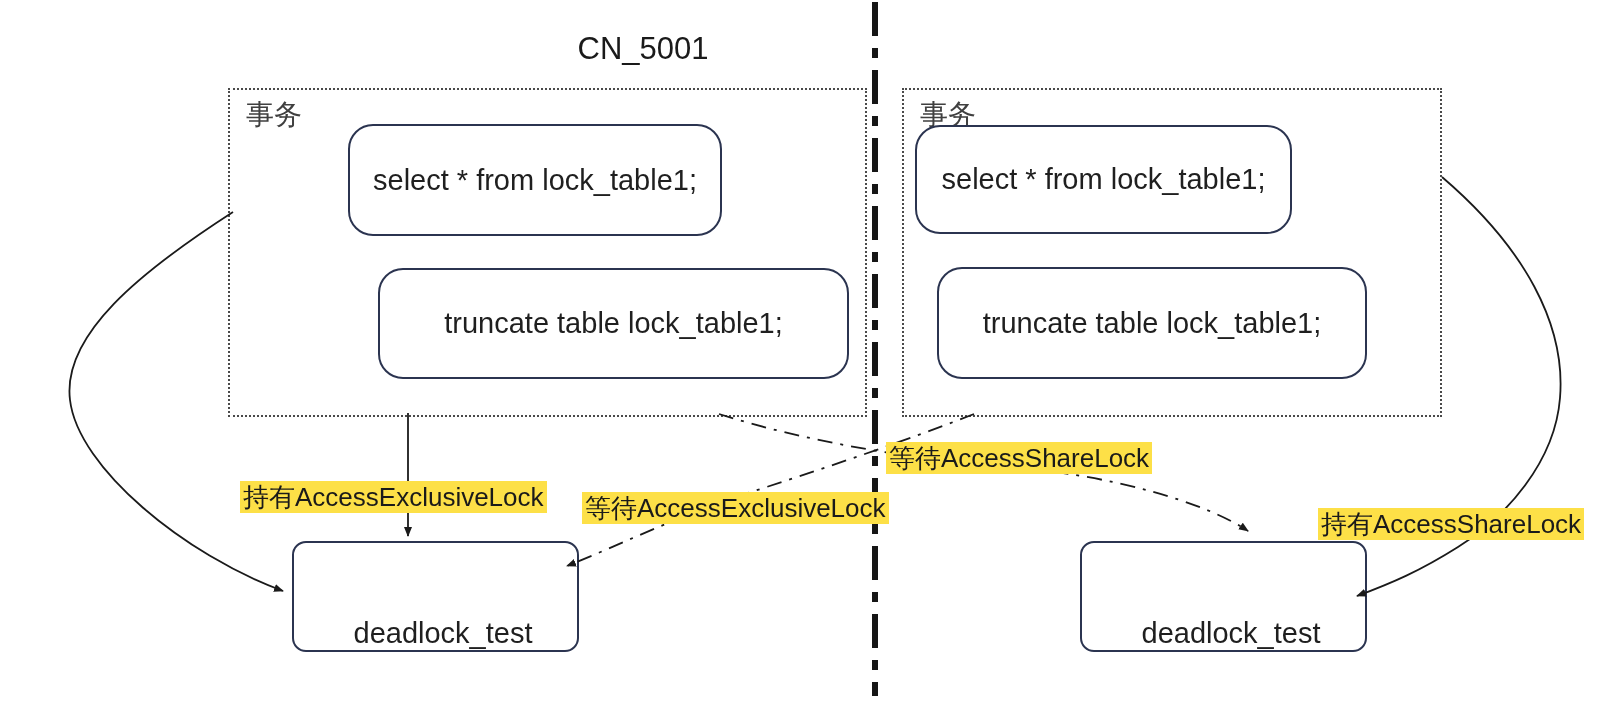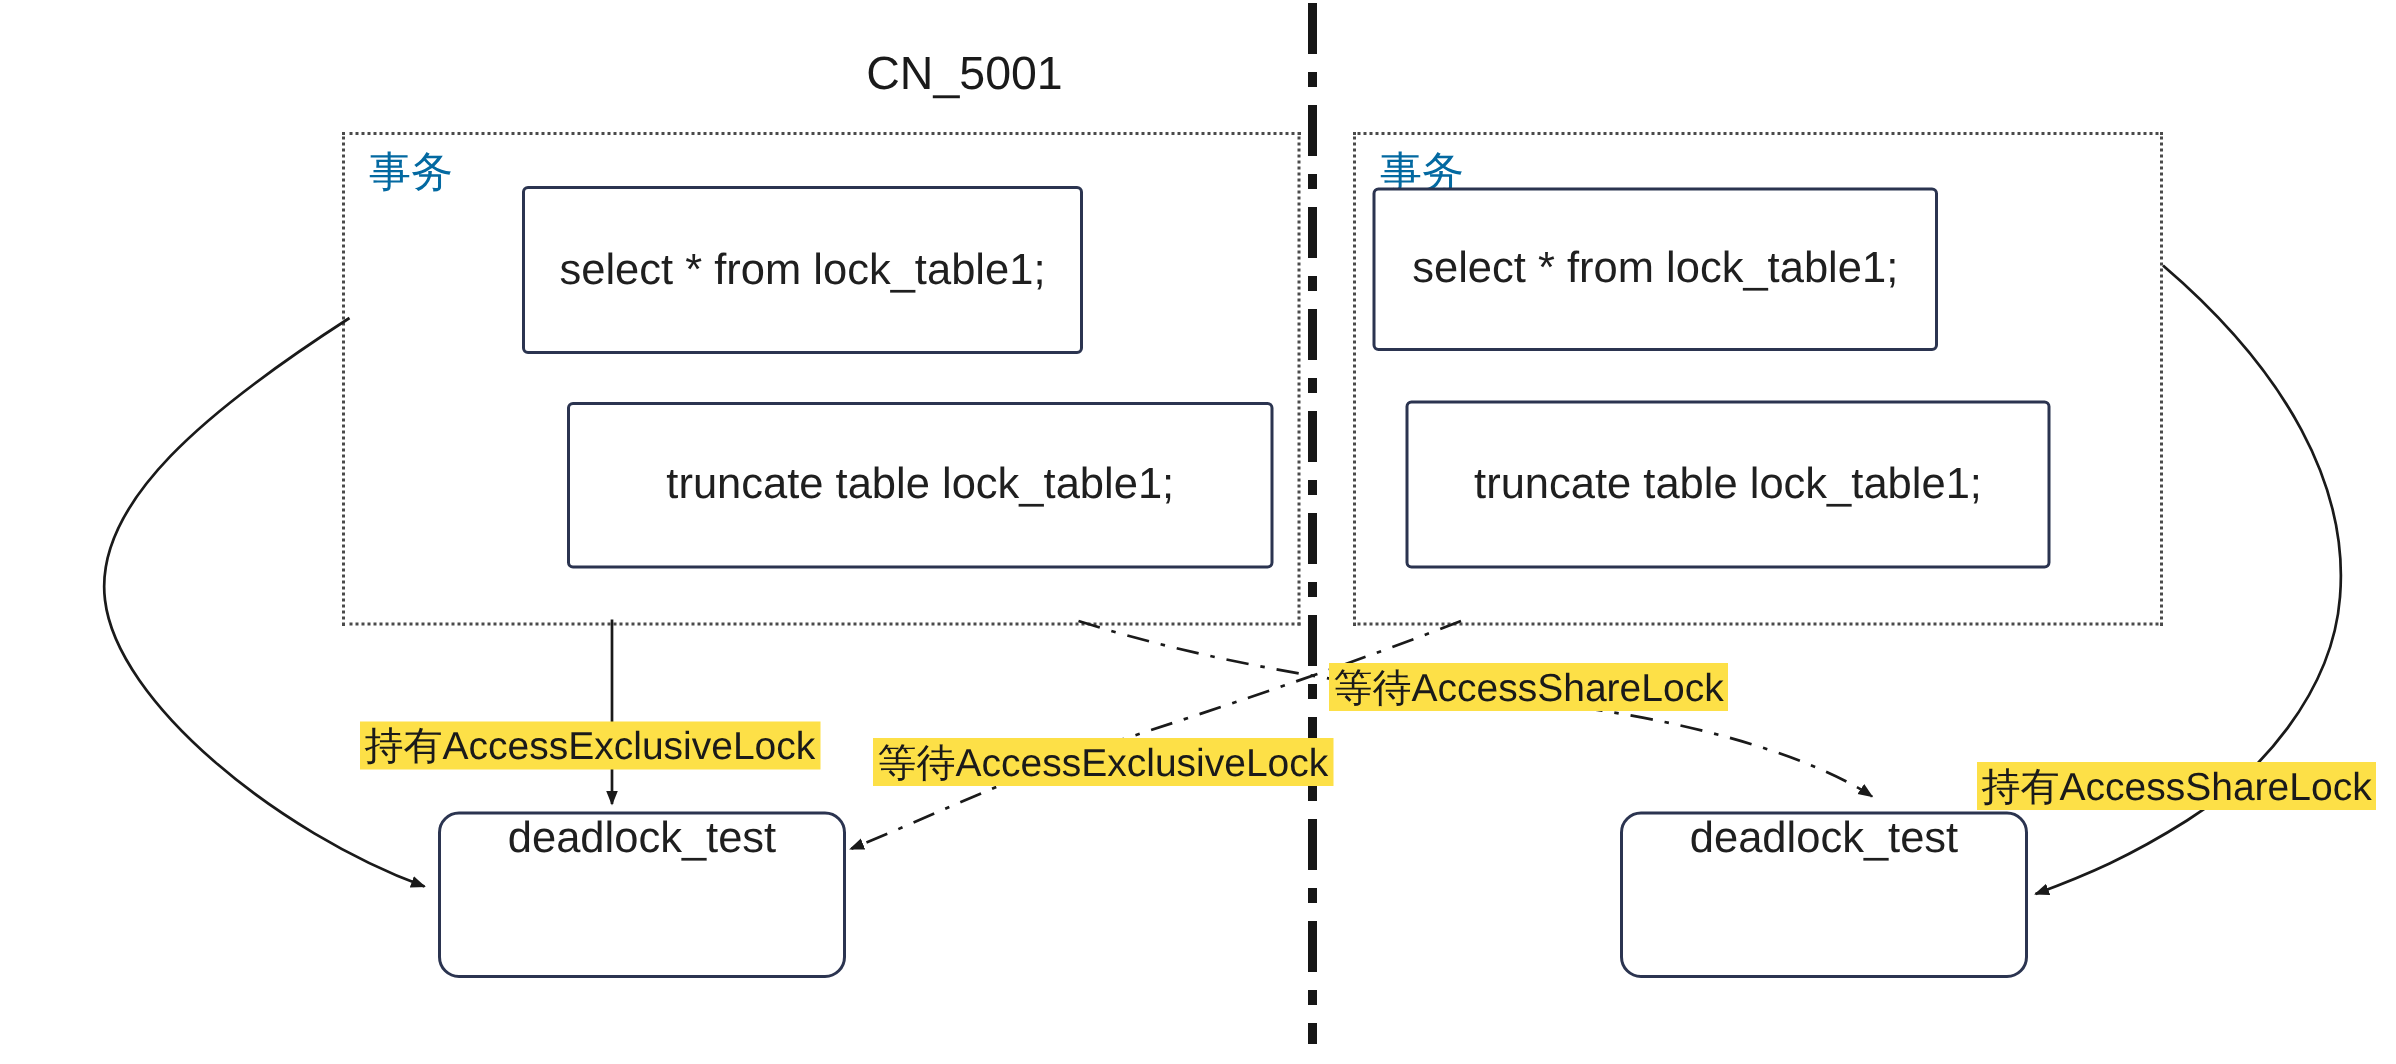--- a/index.html
+++ b/index.html
@@ -8,30 +8,30 @@
     font-family:"Liberation Sans","DejaVu Sans",sans-serif;color:#1a1a1a;
   }
   .col-title{
     position:absolute;top:31px;transform:translateX(-50%);
     font-size:31px;white-space:nowrap;color:#1a1a1a;z-index:3;
   }
   .txn-box{
     position:absolute;border:2px dotted #4a4a4a;background:transparent;z-index:1;
   }
   .txn-label{
-    position:absolute;left:16px;top:6px;font-size:28px;color:#0369a1;white-space:nowrap;
+    position:absolute;left:16px;top:6px;font-size:28px;color:#404040;white-space:nowrap;
   }
   .stmt-box{
-    position:absolute;border:2px solid #2b3450;border-radius:4px;background:#ffffff;
+    position:absolute;border:2px solid #2b3450;border-radius:25px;background:#ffffff;
     display:flex;align-items:center;justify-content:center;z-index:2;
   }
   .stmt-box span{font-size:29px;color:#1f1f1f;white-space:nowrap;}
   .resource-box{
     position:absolute;border:2px solid #2b3450;border-radius:14px;background:#ffffff;
-    display:flex;align-items:flex-start;justify-content:center;z-index:2;
+    display:flex;align-items:flex-end;justify-content:center;z-index:2;padding-left:15px;
   }
   .resource-box span{font-size:29px;color:#1f1f1f;white-space:nowrap;}
   .divider{
     position:absolute;left:872px;top:2px;width:6px;height:694px;z-index:4;
     background:repeating-linear-gradient(to bottom,
       #161616 0 34px, transparent 34px 46px,
       #161616 46px 56px, transparent 56px 68px);
   }
   svg.arrows{position:absolute;left:0;top:0;z-index:5;pointer-events:none;}
   .edge-label{

